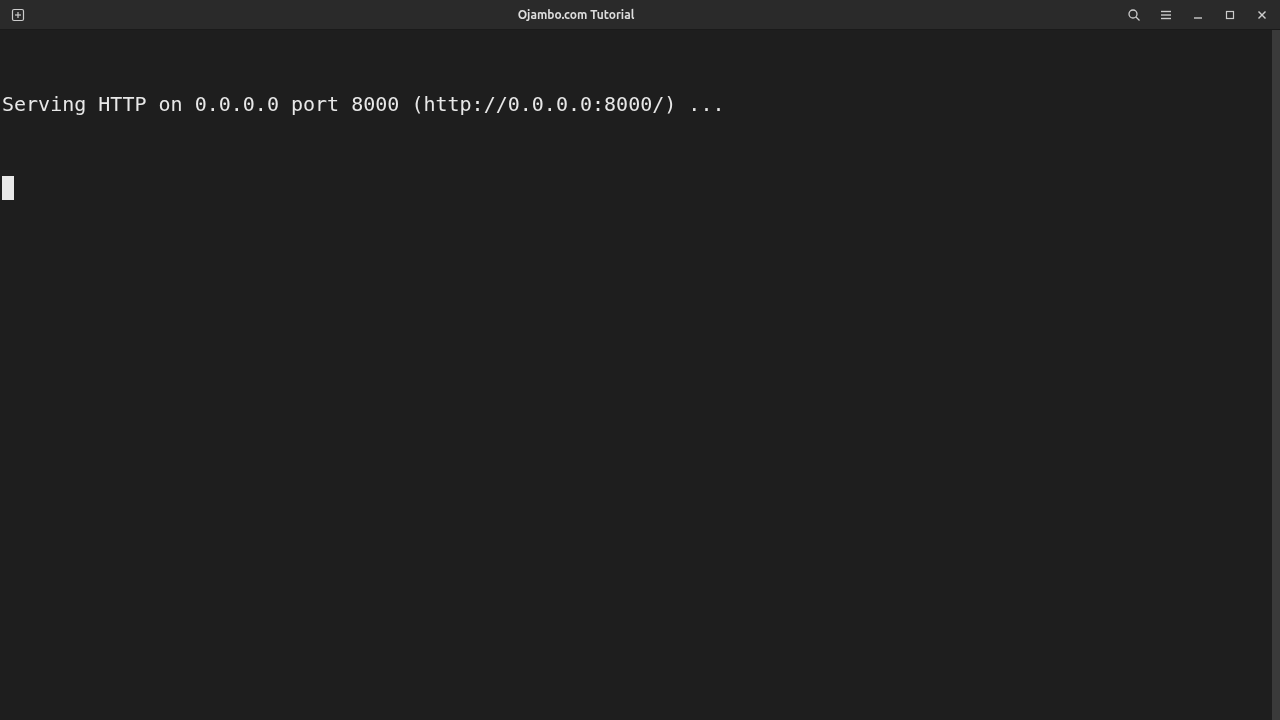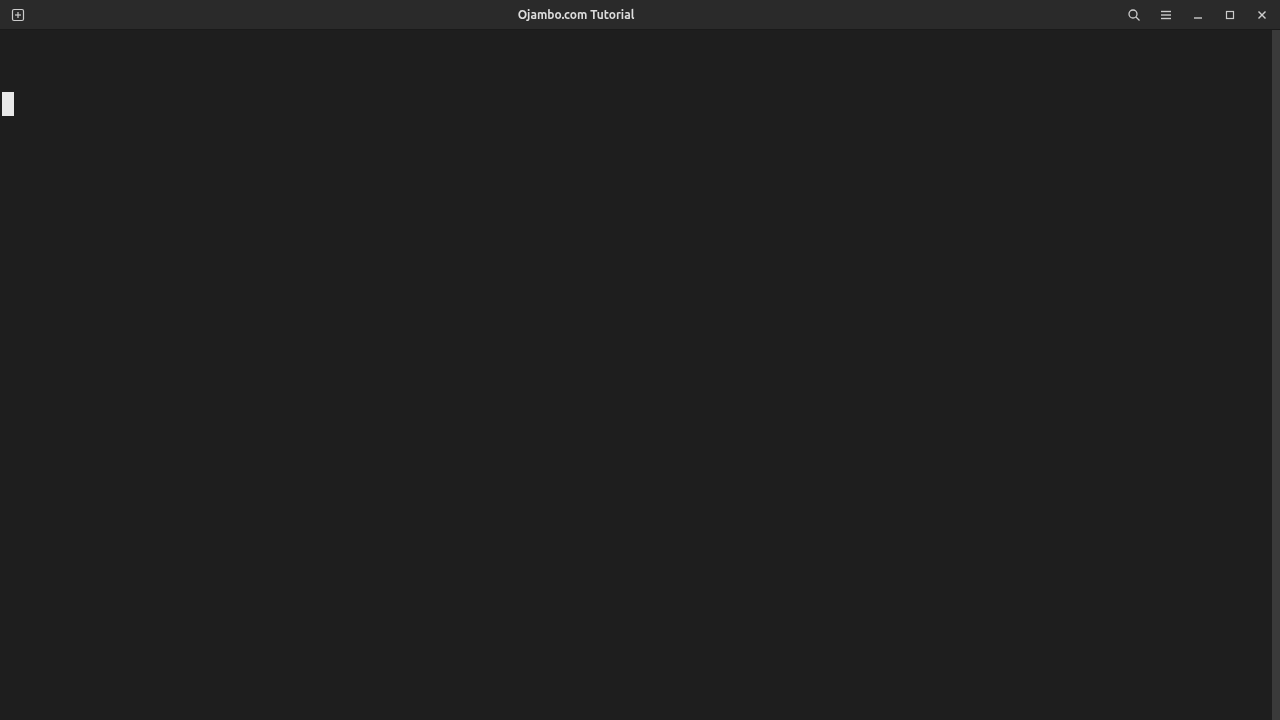--- a/index.html
+++ b/index.html
@@ -110,16 +110,17 @@
     <div class="tb-btn">
       <svg width="12" height="12" viewBox="0 0 12 12" fill="none" stroke="#ccc" stroke-width="1.4">
         <line x1="2.5" y1="2.5" x2="9.5" y2="9.5"></line>
         <line x1="9.5" y1="2.5" x2="2.5" y2="9.5"></line>
       </svg>
     </div>
   </div>
 </div>
 
 <div class="terminal">
+  <div class="line">Serving HTTP on 0.0.0.0 port 8000 (http://0.0.0.0:8000/) ...</div>
   <div class="line"><span class="cursor"></span></div>
 </div>
 
 <div class="scrollbar"></div>
 
 </body></html>

